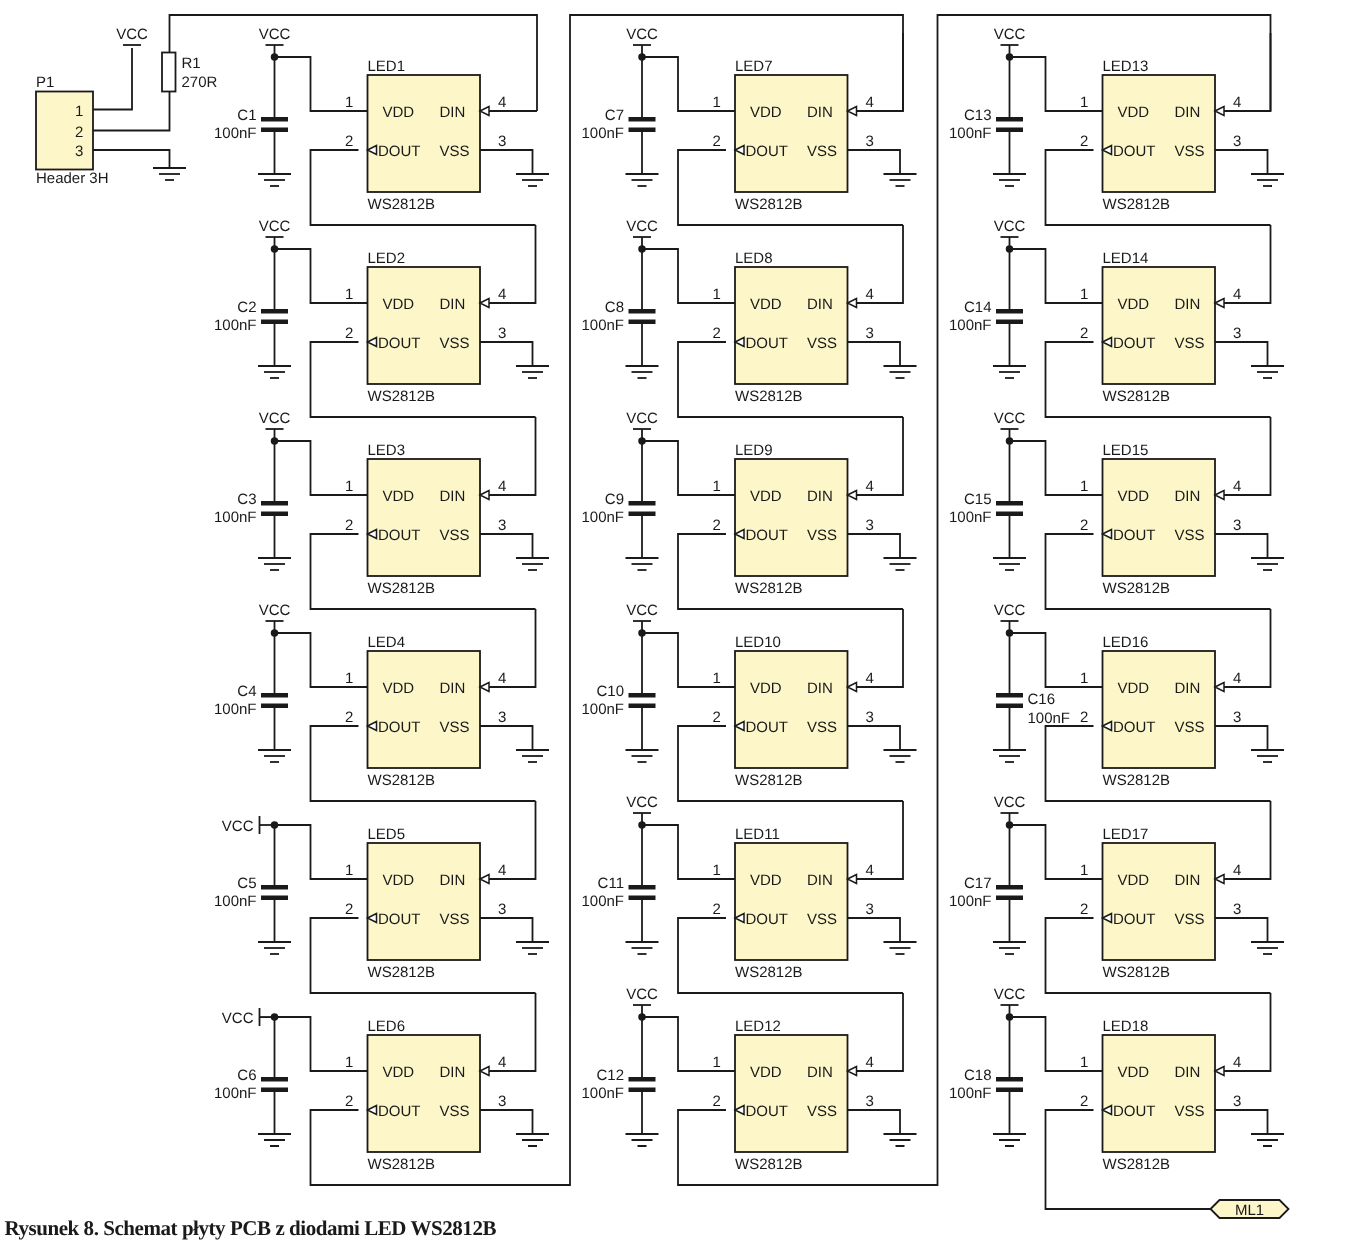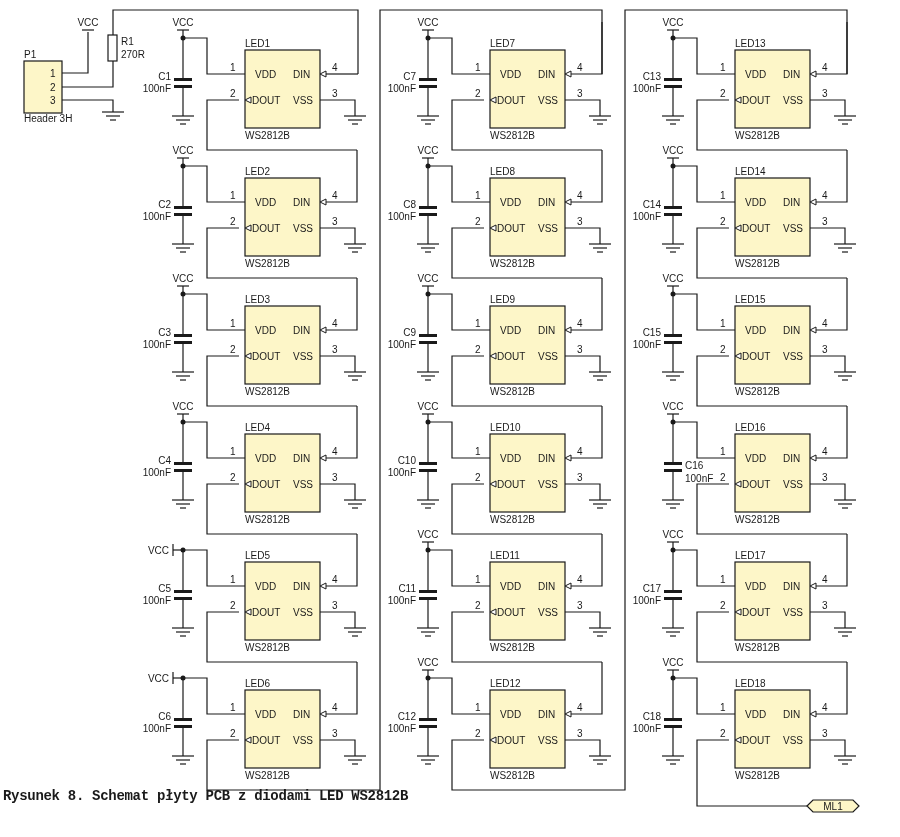--- a/index.html
+++ b/index.html
@@ -1,21 +1,21 @@
 <!DOCTYPE html>
 <html><head>
 <meta charset="utf-8">
 <style>
   html,body{margin:0;padding:0;background:#fff;}
   body{width:900px;height:837px;position:relative;overflow:hidden;font-family:"Liberation Sans",sans-serif;}
   svg{position:absolute;left:0;top:0;}
   .w{stroke:#1a1a1a;stroke-width:1.2;fill:none;}
   .box{fill:#fdf6c8;stroke:#1a1a1a;stroke-width:1.2;}
   .t{font-family:"Liberation Sans",sans-serif;font-size:10px;fill:#1a1a1a;}
-  .caption{position:absolute;left:3px;top:788px;font-family:Liberation Mono, monospace;font-weight:bold;font-size:14px;color:#1a1a1a;letter-spacing:-0.3px;}
+  .caption{position:absolute;left:3px;top:812px;font-family:Liberation Serif, serif;font-weight:bold;font-size:14px;color:#1a1a1a;letter-spacing:-0.3px;}
 </style>
 </head>
 <body>
 
 <svg id="schem" width="900" height="837" viewBox="0 0 900 837" xmlns="http://www.w3.org/2000/svg">
     <g>
       <text x="24" y="58" class="t" text-anchor="start">P1</text>
       <rect x="24" y="61" width="38" height="52" class="box"></rect>
       <text x="50" y="77" class="t" text-anchor="start">1</text>
       <text x="50" y="91" class="t" text-anchor="start">2</text>

